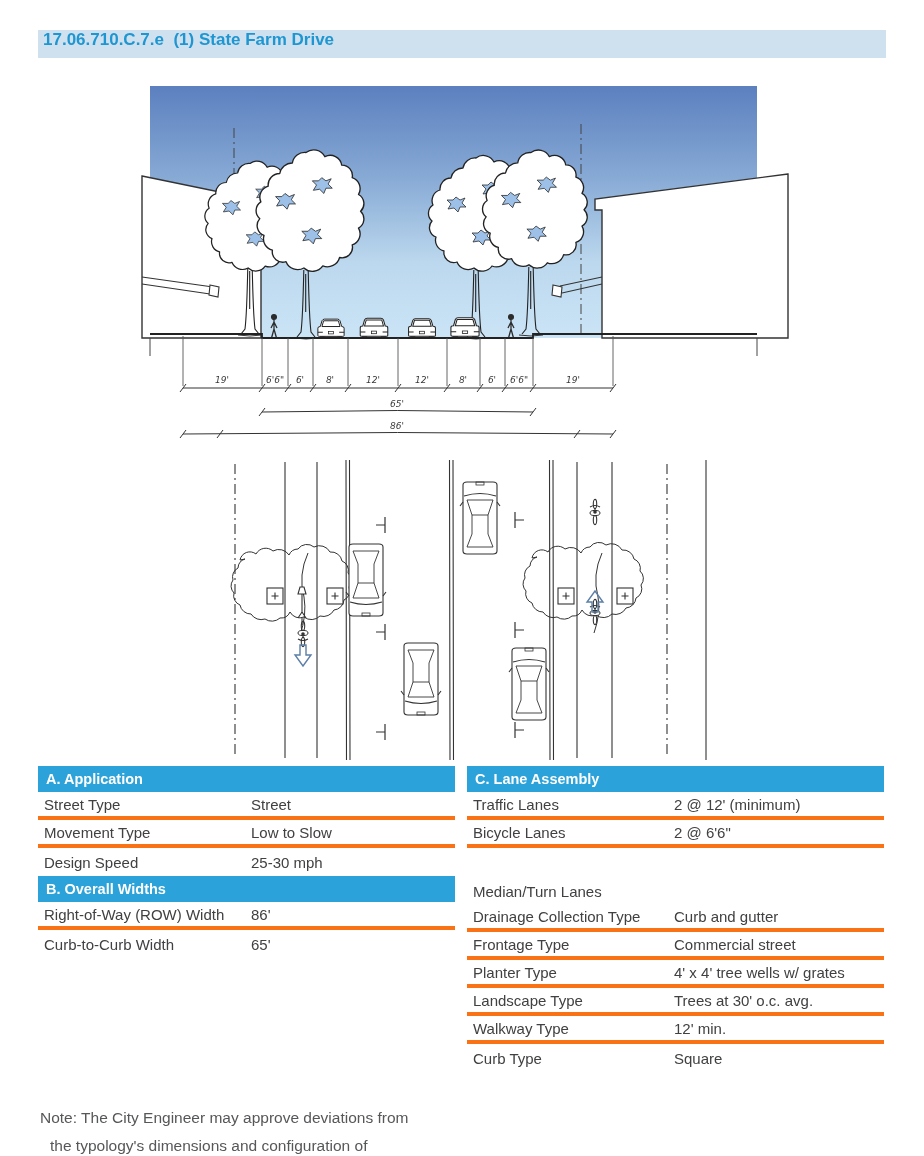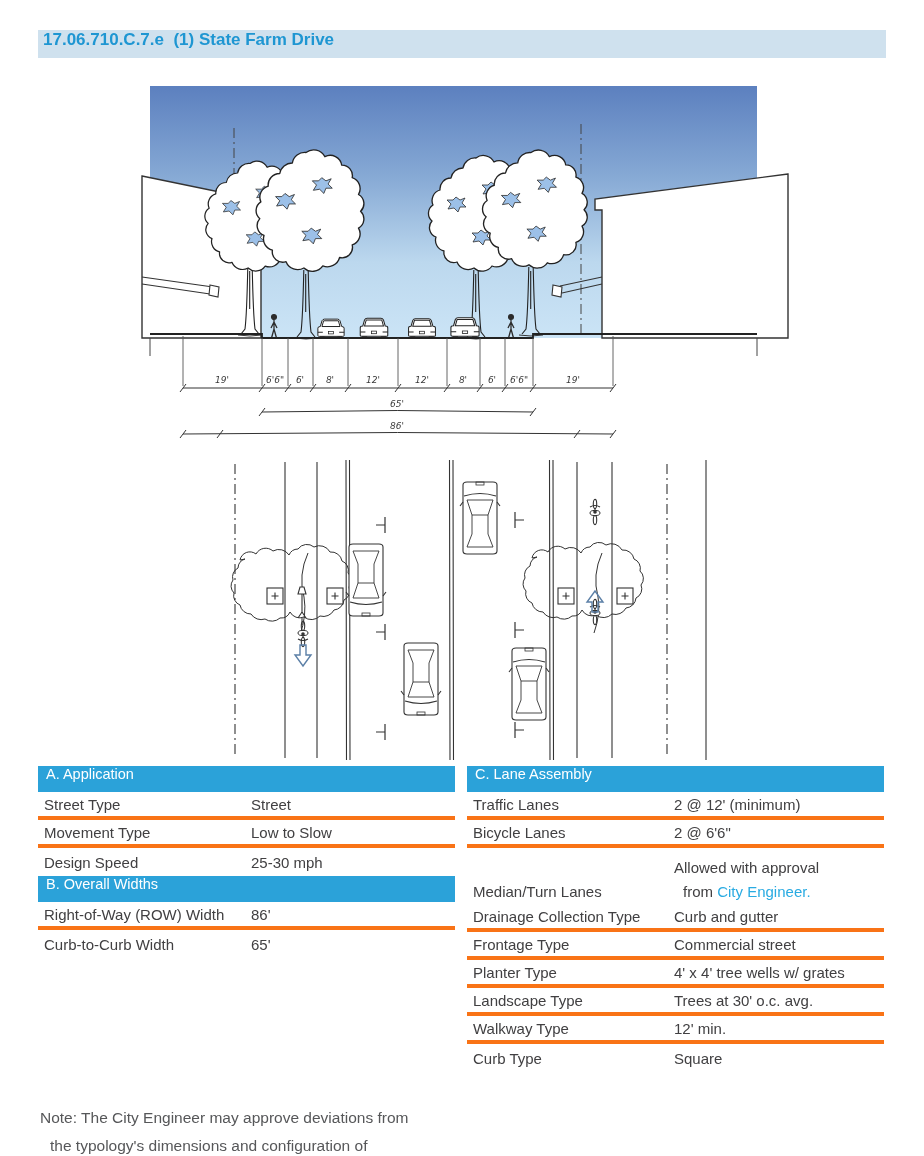--- a/index.html
+++ b/index.html
@@ -3,22 +3,22 @@
 <meta charset="utf-8">
 <style>
   html,body{margin:0;padding:0;background:#fff;}
   .page{position:relative;width:924px;height:1156px;background:#fff;
         font-family:"Liberation Sans",sans-serif;overflow:hidden;}
   .title-bar{position:absolute;left:38px;top:30px;width:848px;height:28px;
         background:#cfe1ee;display:flex;}
   .title-bar span{color:#1e96d2;font-weight:bold;font-size:17px;padding-left:5px;white-space:pre;}
   .illu{position:absolute;}
   .tbl{position:absolute;width:417px;font-size:15px;color:#414042;}
-  .thead{background:#2ba2d9;color:#fff;font-weight:normal;font-size:14.5px;
-        height:26px;display:flex;align-items:flex-start;padding-left:8px;box-sizing:border-box;}
+  .thead{background:#2ba2d9;color:#fff;font-weight:bold;font-size:14.5px;
+        height:26px;display:flex;align-items:center;padding-left:8px;box-sizing:border-box;}
   .trow{display:flex;height:28px;align-items:center;padding-left:6px;box-sizing:border-box;
         border-bottom:4px solid #f97316;}
   .trow.noline{border-bottom:none;}
   .trow .lbl{width:207px;flex:none;}
   .tbl.right .trow .lbl{width:201px;}
   .trow.tall{height:56px;align-items:flex-end;}
   .val2{line-height:24px;padding-top:3px;}
   .val2 .l2{padding-left:9px;}
   a.link{color:#29abe2;text-decoration:none;cursor:pointer;}
   .note{position:absolute;left:40px;top:1104px;width:430px;font-size:15.5px;
@@ -297,24 +297,20 @@
     <div class="trow">
       <span class="lbl">Traffic Lanes</span>
       <span>2 @ 12' (minimum)</span>
     </div>
     <div class="trow">
       <span class="lbl">Bicycle Lanes</span>
       <span>2 @ 6'6"</span>
     </div>
     <div class="trow tall noline">
       <span class="lbl val2">Median/Turn Lanes</span>
-      <span class="val2">
-        <span>Allowed with approval</span><br>
-        <span class="l2"><span>from </span><a class="link">City Engineer.</a></span>
-      </span>
     </div>
     <div class="trow">
       <span class="lbl">Drainage Collection Type</span>
       <span>Curb and gutter</span>
     </div>
     <div class="trow">
       <span class="lbl">Frontage Type</span>
       <span>Commercial street</span>
     </div>
     <div class="trow">

